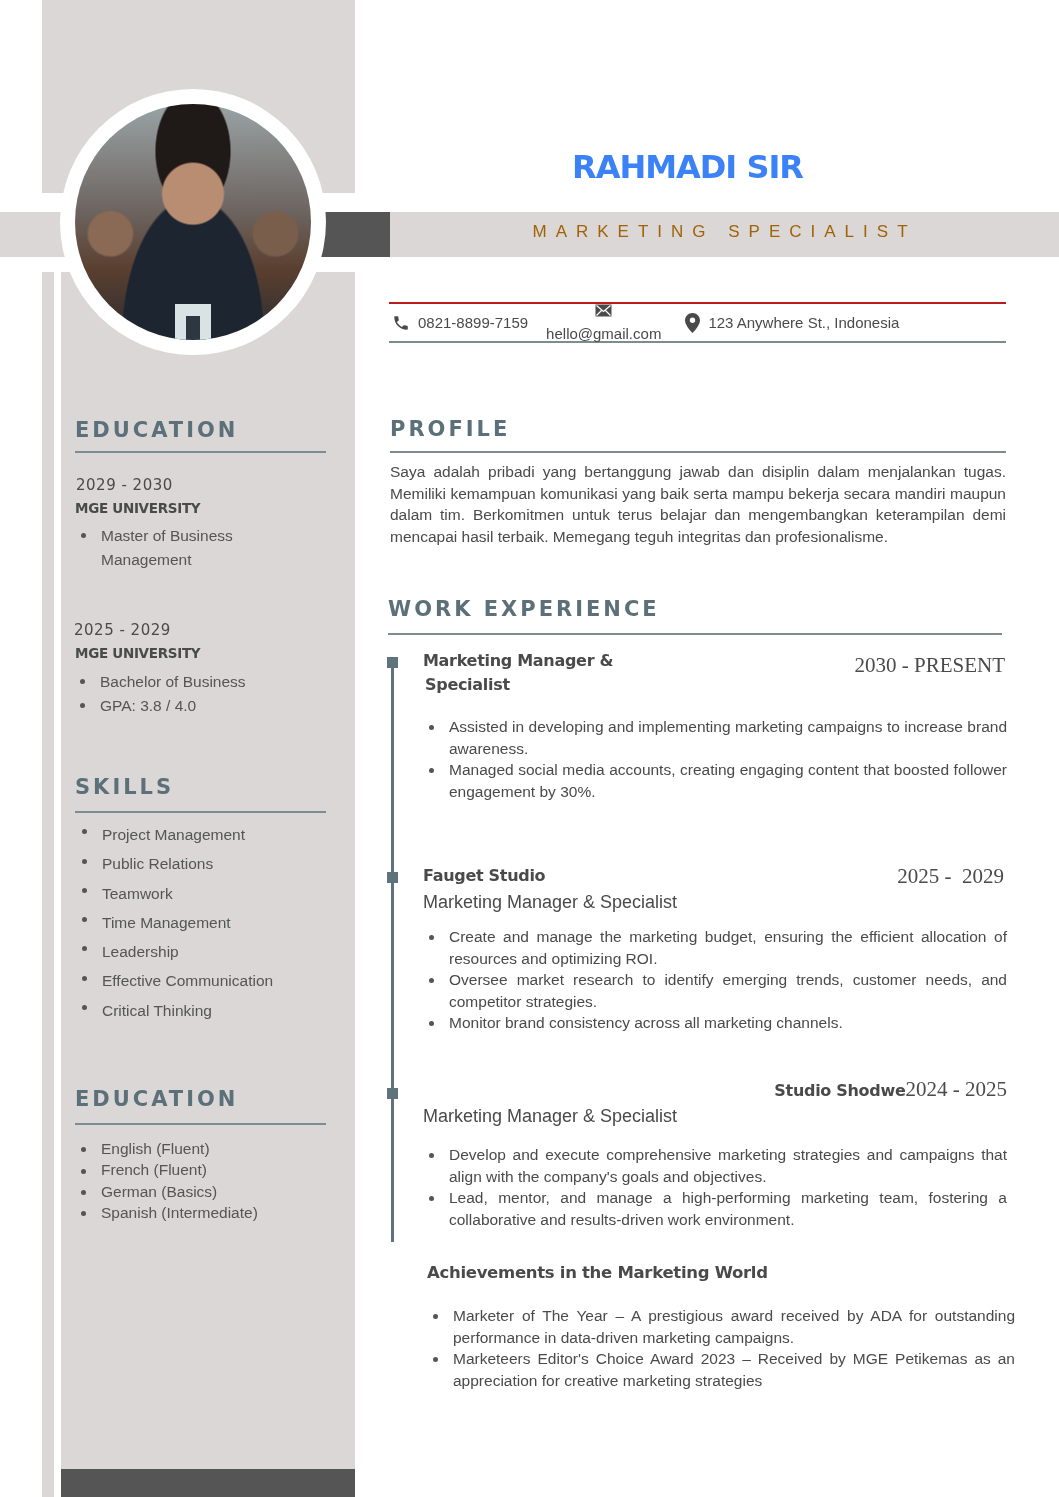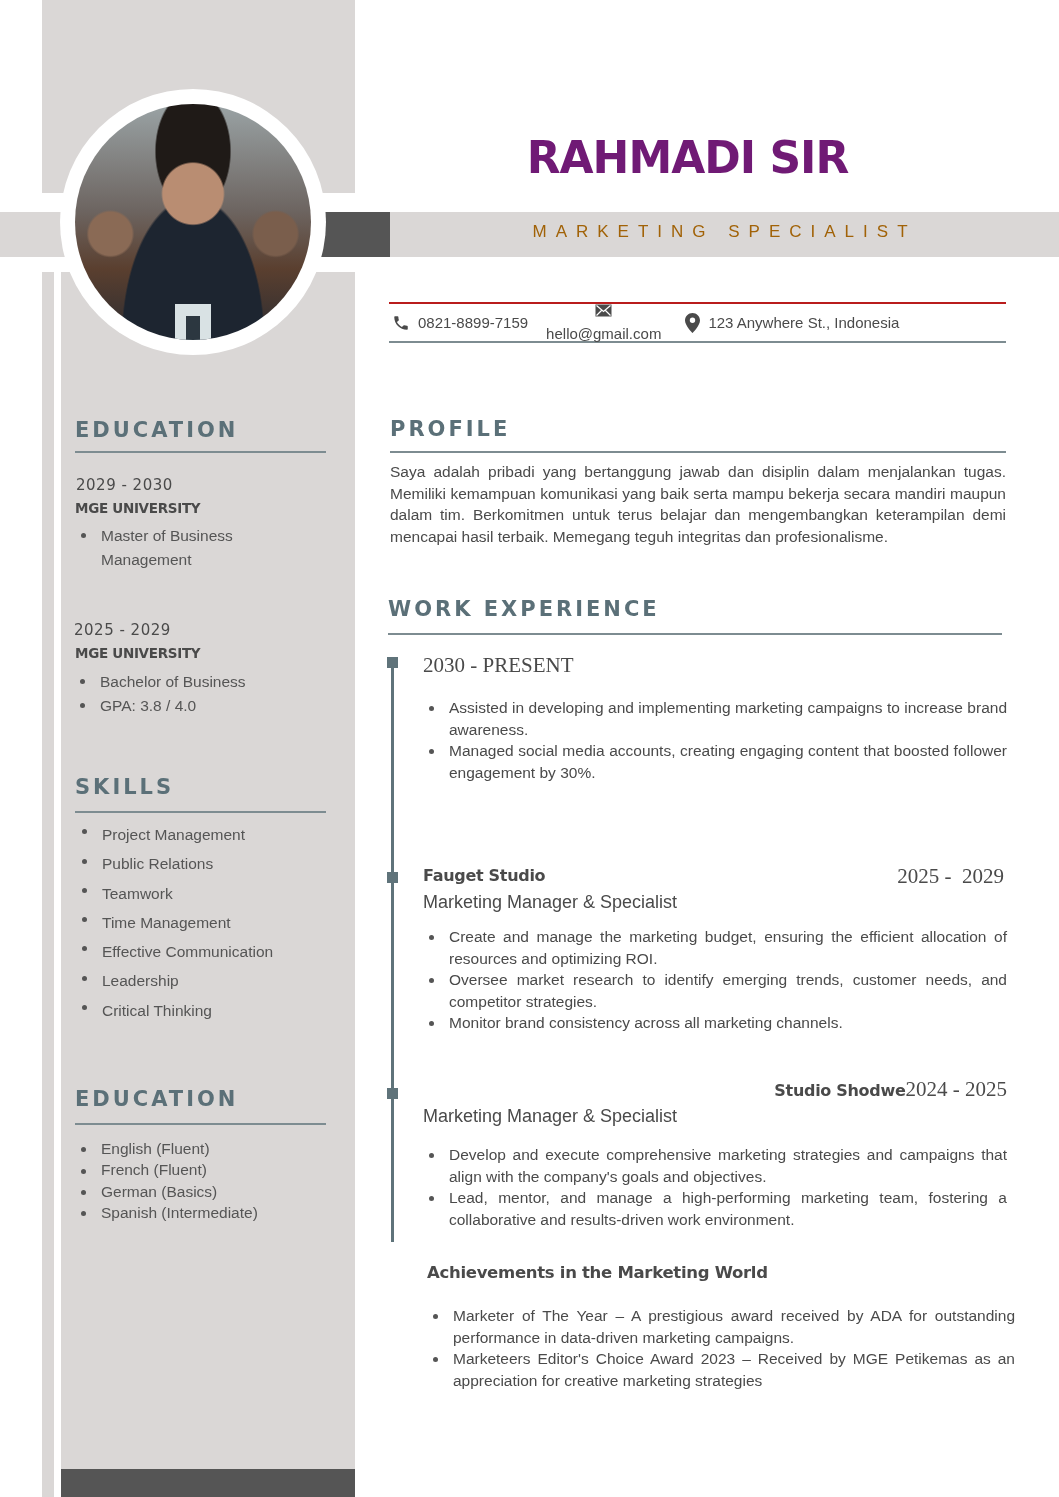--- a/index.html
+++ b/index.html
@@ -25,22 +25,22 @@
            background: radial-gradient(circle at 50% 38%, #b98d72 0 16%, transparent 17%),
                        radial-gradient(ellipse at 50% 20%, #1f1a17 0 22%, transparent 23%),
                        radial-gradient(ellipse at 50% 100%, #1d2530 0 42%, transparent 43%),
                        radial-gradient(circle at 15% 55%, #8a6a55 0 9%, transparent 10%),
                        radial-gradient(circle at 85% 55%, #7a5e4c 0 9%, transparent 10%),
                        linear-gradient(180deg, #9aa3a5 0%, #6d6561 45%, #5a3f2f 70%, #2b2c31 100%); }
   #photo .shirt { position: absolute; left: 100px; top: 200px; width: 36px; height: 40px; background: #d9e2e4; }
   #photo .tie { position: absolute; left: 111px; top: 212px; width: 14px; height: 30px; background: #2c3740; }
 
   
-  #name { left: 390px; top: 132px; width: 595px; text-align: center; font-family: "DejaVu Sans", sans-serif;
-          font-weight: bold; font-size: 44px; letter-spacing: -1px; color: #701a75; }
+  #name { left: 390px; top: 148px; width: 595px; text-align: center; font-family: "DejaVu Sans", sans-serif;
+          font-weight: bold; font-size: 32px; letter-spacing: -1px; color: #3b82f6; }
   #title { left: 390px; top: 222px; width: 669px; text-align: center; color: #a16207; font-size: 17px;
            letter-spacing: 9px; font-family: "Liberation Sans", sans-serif; }
 
   #contact { left: 389px; top: 302px; width: 617px; height: 41px; border-top: 2px solid #b91c1c; border-bottom: 2px solid #7d8c91;
              display: flex; align-items: center; font-size: 15px; color: #4a4a4a; font-family: "Liberation Sans", sans-serif; }
   .citem { display: flex; align-items: center; gap: 8px; }
   .citem svg { display: block; }
 
   
   .sec-h { font-family: "DejaVu Sans", sans-serif; font-weight: bold; color: #5b7078; letter-spacing: 3px; font-size: 21px; }
@@ -127,22 +127,22 @@
 
 <div class="abs" style="left:75px; top:775px; width:251px;">
   <div class="sec-h">SKILLS</div>
   <div class="rule" style="margin-top:12px;"></div>
 </div>
 <ul class="abs bul side" style="left:76px; top:820px; width:260px; line-height:29.3px;">
   <li>Project Management</li>
   <li>Public Relations</li>
   <li>Teamwork</li>
   <li>Time Management</li>
+  <li>Leadership</li>
   <li>Effective Communication</li>
-  <li>Leadership</li>
   <li>Critical Thinking</li>
 </ul>
 
 <div class="abs" style="left:75px; top:1087px; width:251px;">
   <div class="sec-h">EDUCATION</div>
   <div class="rule" style="margin-top:12px;"></div>
 </div>
 <ul class="abs bul side" style="left:75px; top:1138px; width:270px; line-height:21.3px;">
   <li>English (Fluent)</li>
   <li>French (Fluent)</li>
@@ -161,20 +161,24 @@
   <div class="rule" style="margin-top:12px;"></div>
 </div>
 
 <div class="abs" id="timeline-line"></div>
 <div class="tl-dot" style="top:657px;"></div>
 <div class="tl-dot" style="top:872px;"></div>
 <div class="tl-dot" style="top:1088px;"></div>
 
 <div class="abs" style="left:423px; top:649px; width:584px;">
   <div style="display:flex; justify-content:space-between;">
+    <div class="job-title">
+      <div>Marketing Manager &amp;</div>
+      <div style="margin-left:2px;">Specialist</div>
+    </div>
     <div class="job-date" style="margin-top:4px; margin-right:2px;">2030 - PRESENT</div>
   </div>
   <ul class="bul main-txt" style="margin-top:19px;">
     <li>Assisted in developing and implementing marketing campaigns to increase brand awareness.</li>
     <li>Managed social media accounts, creating engaging content that boosted follower engagement by 30%.</li>
   </ul>
 </div>
 
 <div class="abs" style="left:423px; top:864px; width:584px;">
   <div style="display:flex; justify-content:space-between;">

